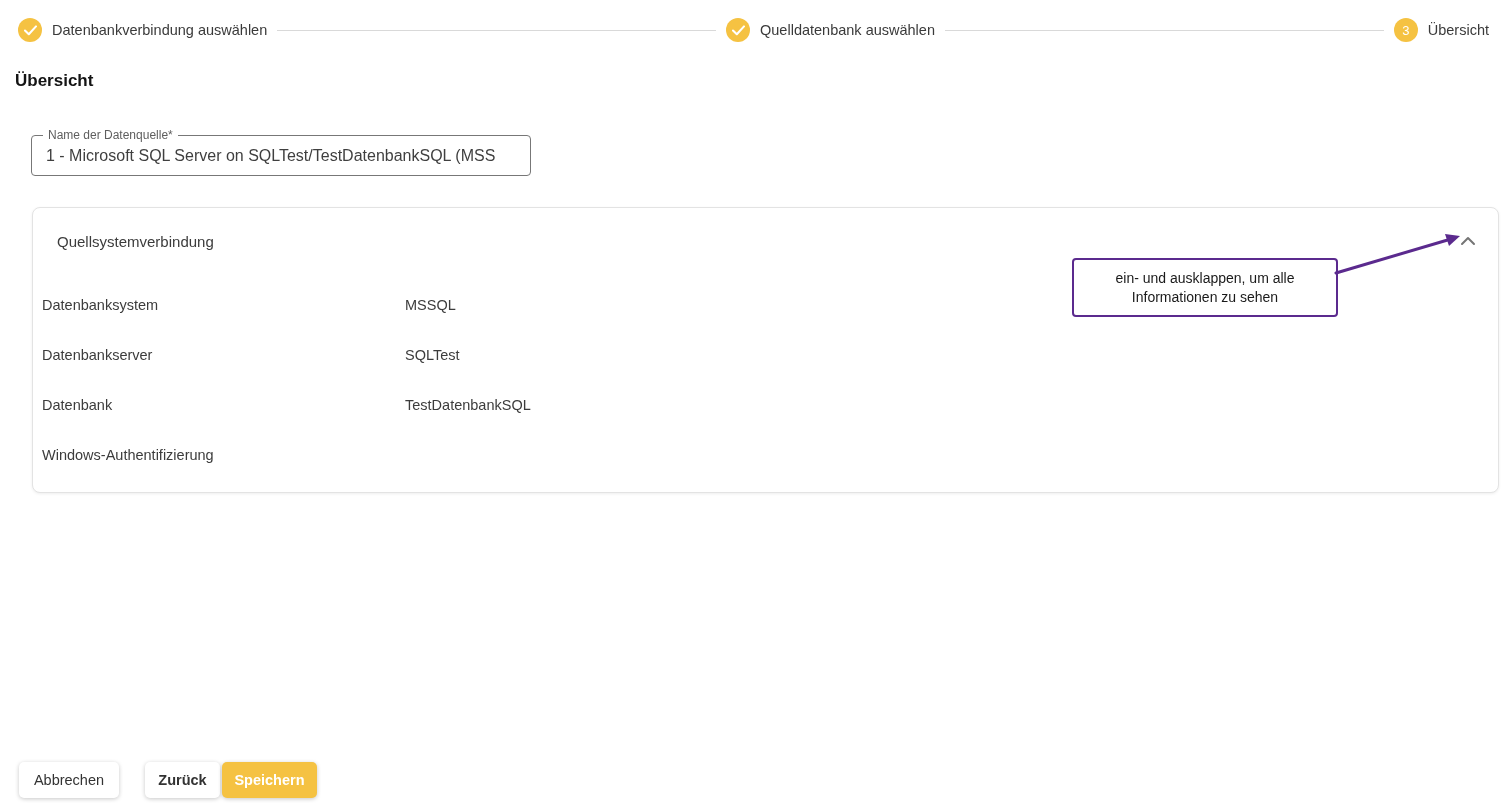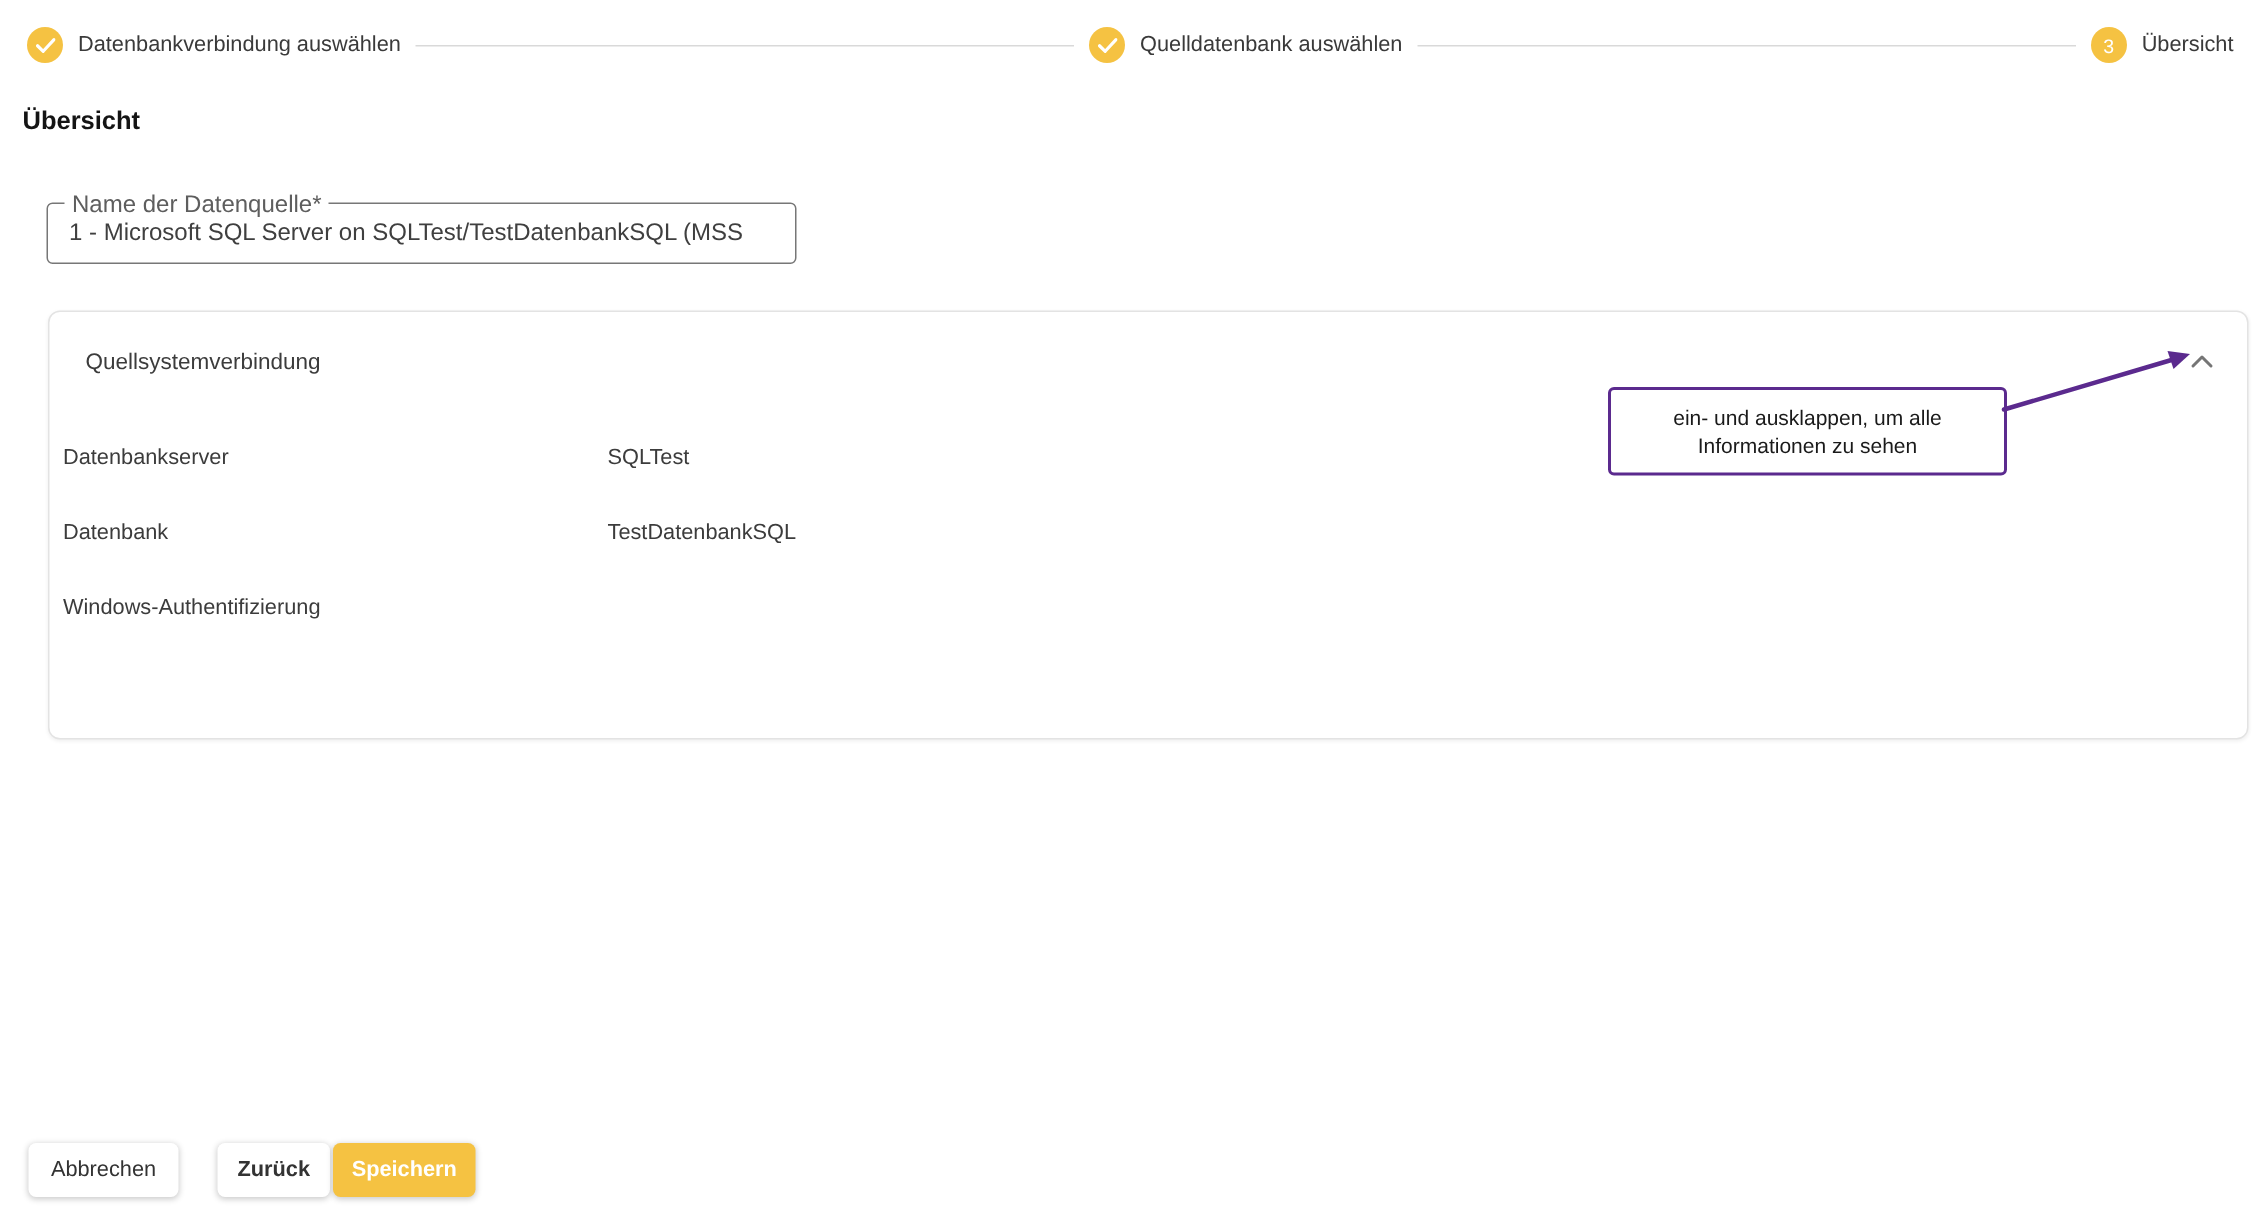--- a/index.html
+++ b/index.html
@@ -17,21 +17,21 @@
   .step-label { margin-left:10px; font-size:14.5px; color:#3a3a3a; white-space:nowrap; }
   .connector { flex:1 1 auto; height:1px; background:#d9d9d9; margin:0 10px; }
 
   
   .page-title { position:absolute; left:15px; top:71px; font-size:17px; font-weight:700; color:#141414; }
 
   
   .mat-field { position:absolute; left:31px; top:135px; width:500px; height:41px;
                border:1px solid #777777; border-radius:4px; background:#ffffff; }
   .mat-field .float-label { position:absolute; top:-8px; left:11px; background:#ffffff;
-               padding:0 5px; font-size:16px; color:#5e5e5e; white-space:nowrap; }
+               padding:0 5px; font-size:12px; color:#5e5e5e; white-space:nowrap; }
   .mat-field input { width:100%; height:100%; border:none; outline:none; background:transparent;
                font-family:"Liberation Sans", sans-serif; font-size:16px; color:#3f3f3f;
                padding:0 14px; }
 
   
   .card { position:absolute; left:32px; top:207px; width:1467px; height:286px;
           background:#ffffff; border:1px solid #e3e3e3; border-radius:8px;
           box-shadow:0 1px 3px rgba(0,0,0,0.07); }
   .card-header { display:flex; justify-content:space-between; align-items:center;
                  padding:24px 18px 0 24px;gap:10px; }
@@ -104,20 +104,24 @@
     <div class="card-header">
       <span class="card-title">Quellsystemverbindung</span>
       <button class="collapse-btn">
         <svg width="16" height="12" viewBox="0 0 16 12">
           <polyline points="2,9 8,3 14,9" fill="none" stroke="#757575" stroke-width="2" stroke-linecap="round" stroke-linejoin="round"></polyline>
         </svg>
       </button>
     </div>
     <div class="rows">
       <div class="row">
+        <span class="lbl">Datenbanksystem</span>
+        <span class="val">MSSQL</span>
+      </div>
+      <div class="row">
         <span class="lbl">Datenbankserver</span>
         <span class="val">SQLTest</span>
       </div>
       <div class="row">
         <span class="lbl">Datenbank</span>
         <span class="val">TestDatenbankSQL</span>
       </div>
       <div class="row">
         <span class="val">Windows-Authentifizierung</span>
       </div>

